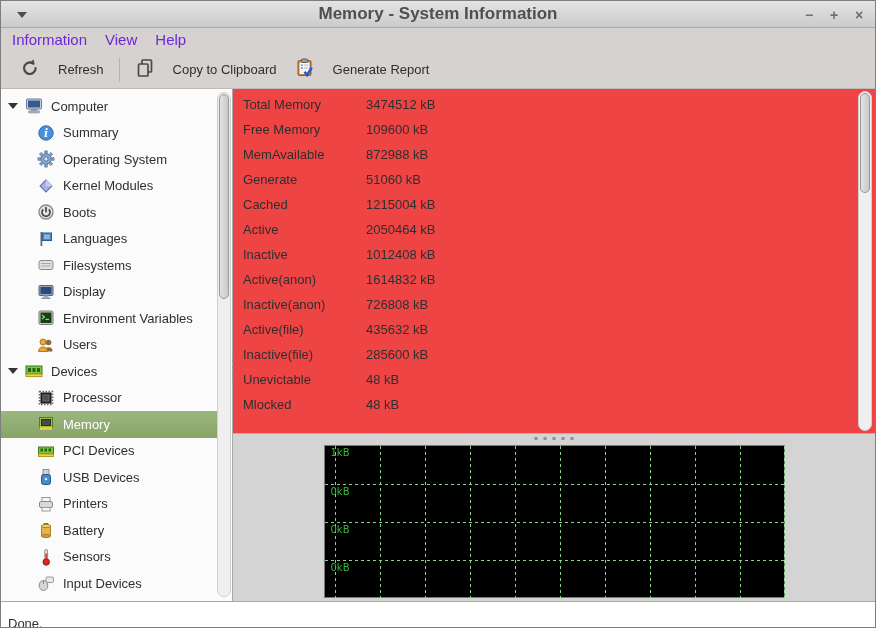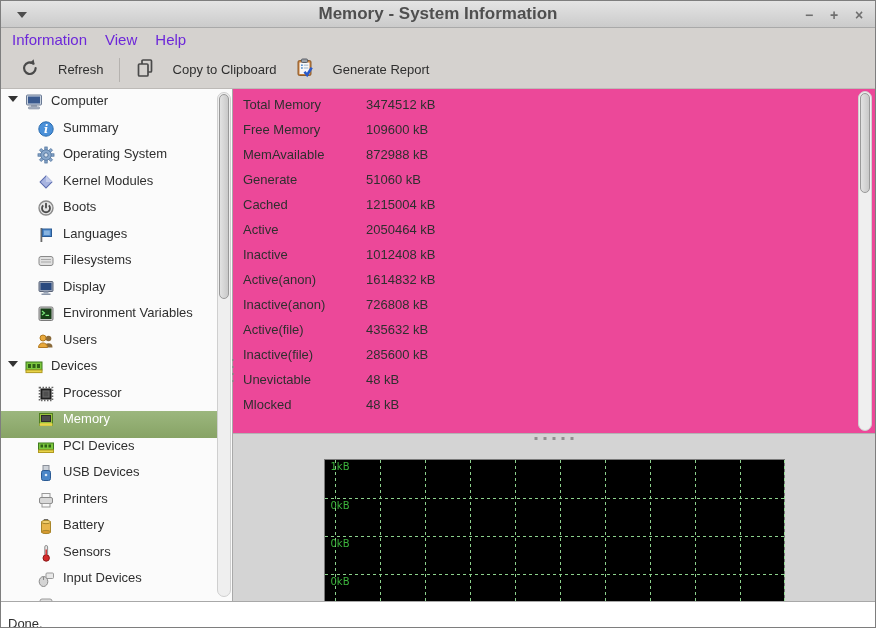--- a/index.html
+++ b/index.html
@@ -32,21 +32,21 @@
   .tool-btn { display:flex; align-items:center; gap:18px; padding:4px 9px;
               font-size:13px; color:#2f2f2f; }
   .tool-sep { width:1px; height:24px; background:#b5b2af; margin:0 6px; }
 
   
   .body { position:relative; display:flex; height:512px; }
 
   
   .sidebar { position:relative; width:232px; background:#fbfbfb;
              border-right:1px solid #a9a9a9; overflow:hidden; padding-top:4px; }
-  .srow { display:flex; align-items:flex-start; height:26.5px; font-size:13px;
+  .srow { display:flex; align-items:center; height:26.5px; font-size:13px;
           color:#2f2f2f; white-space:nowrap; }
   .srow.lvl0 { padding-left:6px; }
   .srow.lvl1 { padding-left:36px; }
   .srow.selected { background:linear-gradient(#9cb77e,#87a365); color:#ffffff;
                    width:217px; }
   .expander { width:12px; height:12px; margin-right:6px; position:relative; }
   .expander::after { content:""; position:absolute; left:1px; top:3px; width:0; height:0;
                      border-left:5px solid transparent; border-right:5px solid transparent;
                      border-top:6px solid #333; }
   .sicon { width:18px; height:18px; margin-right:8px; flex:0 0 18px; }
@@ -57,42 +57,42 @@
               background:#efefef; border:1px solid #cfcfcf; border-radius:7px; }
   .sb-thumb { position:absolute; top:1px; left:1px; width:10px; height:205px;
               border-radius:6px; background:linear-gradient(90deg,#e2e2e2,#c9c9c9);
               border:1px solid #999; }
   .v-dots { position:absolute; left:228px; top:270px; width:7px; display:flex;
             flex-direction:column; gap:5px; align-items:center; z-index:5; }
   .v-dots i { width:2px; height:2px; background:#8a8a8a; border-radius:50%; }
 
   
   .rightpanel { flex:1; display:flex; flex-direction:column; position:relative; }
-  .infopane { position:relative; height:345px; background:#ec4899;
+  .infopane { position:relative; height:345px; background:#ef4444;
               border-bottom:1px solid #b3b3b3; overflow:hidden; padding-top:3px; }
   .trow { display:flex; height:25px; align-items:center; font-size:13px; color:#2f2f2f; }
   .tfield { width:133px; padding-left:10px; }
   .tvalue { flex:1; }
 
   
   .mb-track { position:absolute; top:2px; right:3px; width:14px; height:340px;
               background:#efefef; border:1px solid #cfcfcf; border-radius:7px; }
   .mb-thumb { position:absolute; top:1px; left:1px; width:10px; height:100px;
               border-radius:6px; background:linear-gradient(90deg,#e2e2e2,#c9c9c9);
               border:1px solid #999; }
 
   
   .splitter { height:10px; background:#d4d4d4; position:relative; }
   .h-dots { position:absolute; left:50%; top:3px; transform:translateX(-50%);
             display:flex; gap:6px; }
   .h-dots i { width:3px; height:3px; background:#8f8f8f; }
 
   
   .chartpane { flex:1; background:#d4d4d4; overflow:hidden; }
-  .chart { position:relative; width:461px; height:153px; margin:15px auto 0;
+  .chart { position:relative; width:461px; height:153px; margin:1px auto 0;
            background:#000; border:1px solid #7a7a7a; }
   .chart svg { position:absolute; left:0; top:0; }
   .g-label { position:absolute; left:6px; font-size:10px; color:#3cb43c;
              font-family:"DejaVu Sans","Liberation Sans",sans-serif; line-height:11px; }
 
   
   .statusbar { height:44px; background:#ffffff; border-top:1px solid #a8a8a8;
                font-size:13px; color:#2f2f2f; display:flex; align-items:center;
                padding-left:7px; }
 </style>

